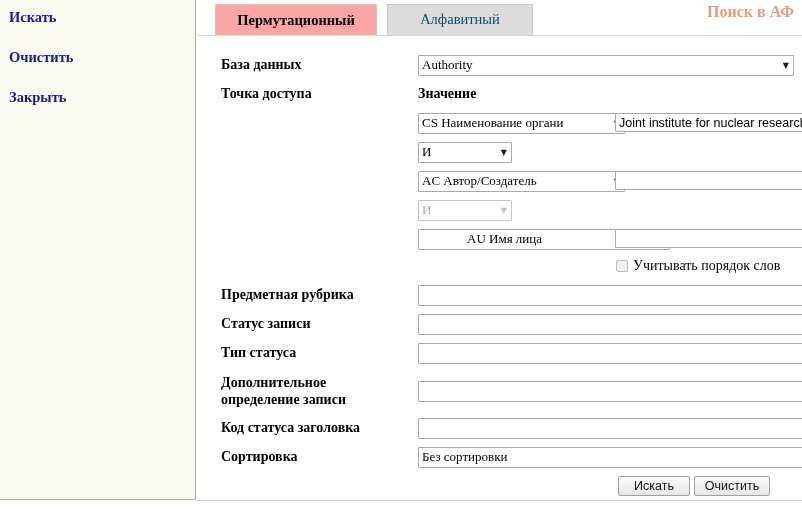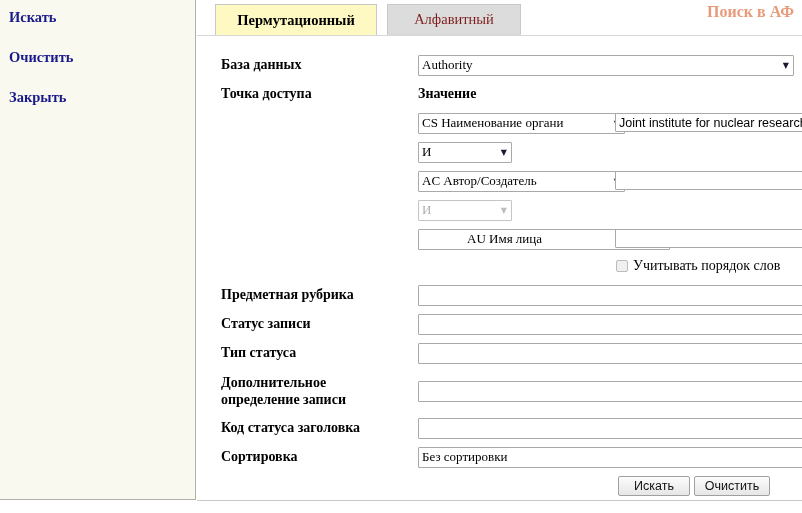--- a/index.html
+++ b/index.html
@@ -76,35 +76,35 @@
     align-items: center;
     justify-content: center;
     font-family: "Liberation Serif", serif;
     font-size: 14.5px;
     cursor: pointer;
     white-space: nowrap;
   }
   .tab.active {
     left: 18px;
     width: 162px;
-    background: #fef9c3;
+    background: #fca5a5;
     border: 1px solid #c8c8c8;
     border-bottom: none;
     font-weight: bold;
     color: #000000;
     z-index: 2;
   }
   .tab.inactive {
     left: 190px;
-    width: 134px;
+    width: 146px;
     background: #dcdcdc;
     border: 1px solid #c8c8c8;
     border-bottom: 1px solid #d8d8d8;
     font-weight: normal;
-    color: #7f1d1d;
+    color: #0c4a6e;
     z-index: 1;
   }
 
   #brandmark {
     position: absolute;
     right: 8px;
     top: 3px;
     font-family: "Liberation Serif", serif;
     font-size: 16px;
     font-weight: bold;

